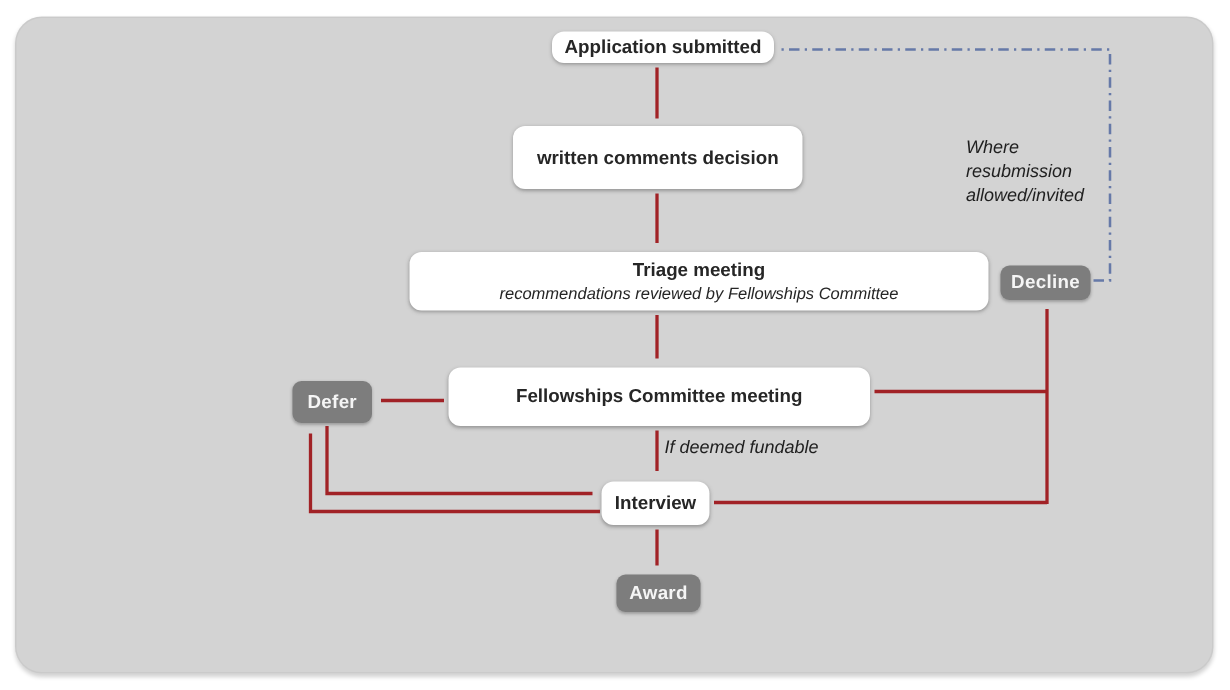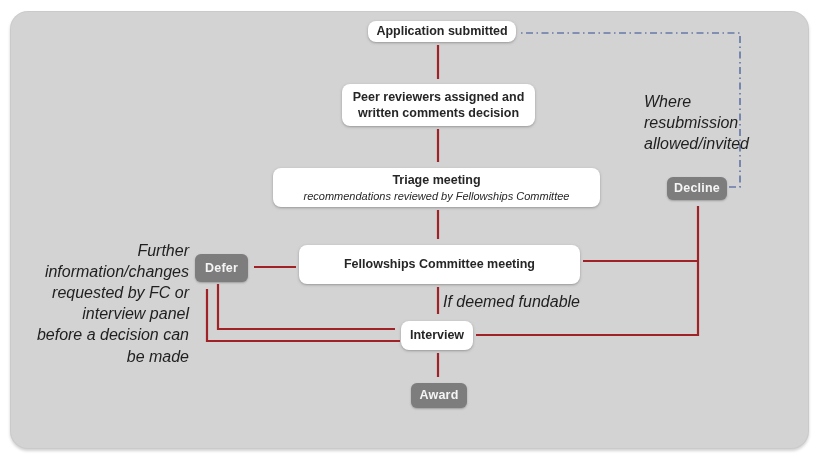--- a/index.html
+++ b/index.html
@@ -76,31 +76,31 @@
   }
   .node .subtitle {
     font-weight: 500;
     font-style: italic;
     font-size: 11px;
     margin-top: 1px;
   }
   .annotation {
     position: absolute;
     font-style: italic;
-    font-size: 16px;
+    font-size: 12px;
     color: #1f1f1f;
     line-height: 1.32;
   }
   #ann-resubmission { left: 644px; top: 91px;  width: 84px;  text-align: left; }
   #ann-defer-note   { left: 33px;  top: 240px; width: 156px; text-align: right; }
   #ann-fundable     { left: 443px; top: 291px; width: 120px; text-align: left; white-space: nowrap; }
 
   #node-application { left: 368px; top: 21px;  width: 148px; height: 21px; }
   #node-peer        { left: 342px; top: 84px;  width: 193px; height: 42px; }
-  #node-triage      { left: 273px; top: 168px; width: 327px; height: 39px; text-align: right; }
+  #node-triage      { left: 273px; top: 168px; width: 386px; height: 39px; text-align: right; }
   #node-fc          { left: 299px; top: 245px; width: 281px; height: 39px; text-align: right; }
   #node-decline     { left: 667px; top: 177px; width: 60px;  height: 23px; }
   #node-defer       { left: 195px; top: 254px; width: 53px;  height: 28px; }
   #node-interview   { left: 401px; top: 321px; width: 72px;  height: 29px; }
   #node-award       { left: 411px; top: 383px; width: 56px;  height: 25px; }
 </style>
 </head>
 <body>
 
 <div class="stage">
@@ -128,21 +128,20 @@
     <path class="edge-red" d="M400 341 L207 341 L207 289" marker-end="url(#arrR)"></path>
     <path class="edge-red" d="M438 353 L438 377" marker-end="url(#arrR)"></path>
     <path class="edge-blue" d="M729 187 L740 187 L740 33 L519 33" marker-end="url(#arrB)"></path>
   </svg>
 
   <div class="node node-white" id="node-application">
     <span>Application submitted</span>
   </div>
 
   <div class="node node-white" id="node-peer">
-    <span>Peer reviewers assigned and</span>
     <span>written comments decision</span>
   </div>
 
   <div class="node node-white" id="node-triage">
     <span>Triage meeting</span>
     <span class="subtitle">recommendations reviewed by Fellowships Committee</span>
   </div>
 
   <div class="node node-white" id="node-fc">
     <span>Fellowships Committee meeting</span>
@@ -159,16 +158,15 @@
   <div class="node node-white" id="node-interview">
     <span>Interview</span>
   </div>
 
   <div class="node node-gray" id="node-award">
     <span>Award</span>
   </div>
 
   <div class="annotation" id="ann-resubmission">Where resubmission allowed/invited</div>
 
-  <div class="annotation" id="ann-defer-note">Further information/changes requested by FC or interview panel before a decision can be made</div>
 
   <div class="annotation" id="ann-fundable">If deemed fundable</div>
 </div>
 
 </body></html>

